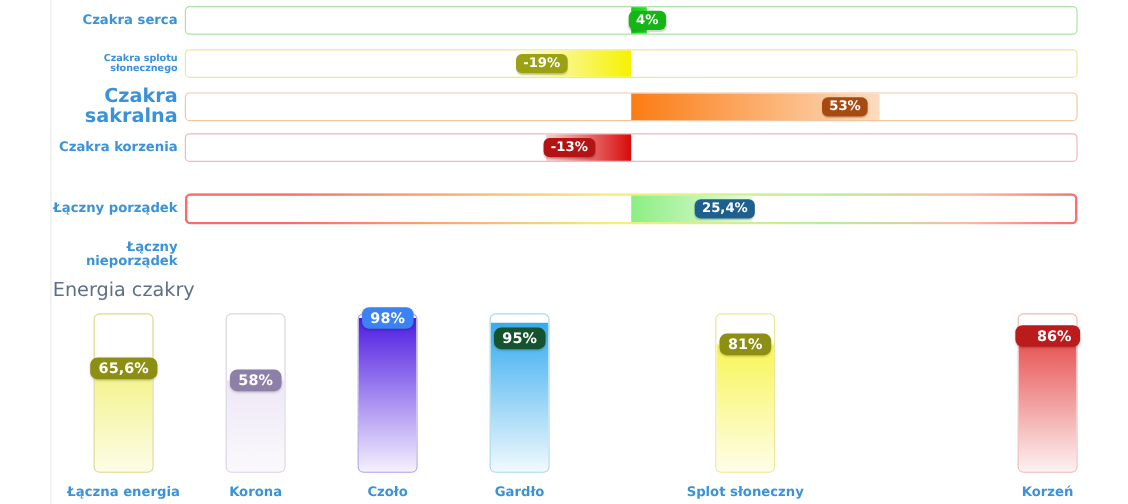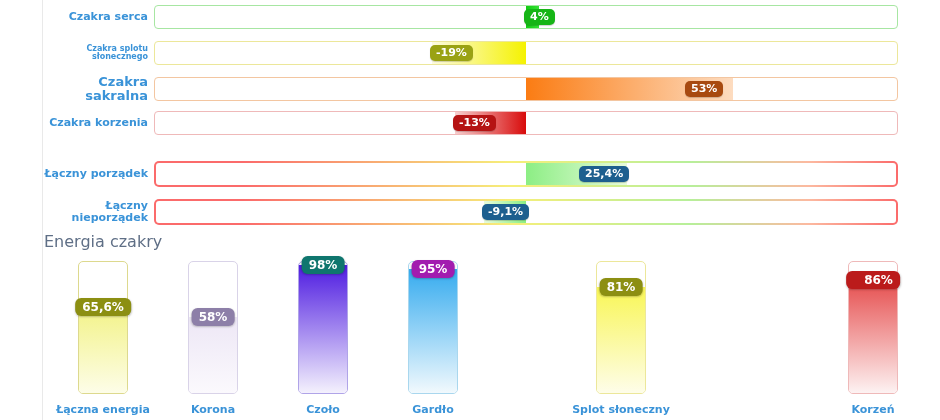--- a/index.html
+++ b/index.html
@@ -76,21 +76,21 @@
         </div>
       </div>
       <div class="hrow" style="top: 36px;">
         <div class="hlabel" style="font-size: 8px;">Czakra splotu słonecznego</div>
         <div class="htrack" style="border-color: rgb(236, 231, 154);">
           <div class="hfill" style="height: 22px; width: 94px; left: 277px; background: linear-gradient(90deg, rgb(253, 251, 226), rgb(245, 242, 0));"></div>
           <div class="hbadge" style="background: rgb(154, 162, 19); left: 275px;">-19%</div>
         </div>
       </div>
       <div class="hrow" style="top: 72px;">
-        <div class="hlabel" style="font-size: 13px;">Czakra sakralna</div>
+        <div class="hlabel" style="font-size: 16px;">Czakra sakralna</div>
         <div class="htrack" style="border-color: rgb(243, 198, 161);">
           <div class="hfill" style="height: 22px; width: 207px; left: 371px; background: linear-gradient(90deg, rgb(251, 124, 19), rgb(253, 220, 192));"></div>
           <div class="hbadge" style="background: rgb(168, 74, 16); left: 530px;">53%</div>
         </div>
       </div>
       <div class="hrow" style="top: 106px;">
         <div class="hlabel" style="font-size: 11px;">Czakra korzenia</div>
         <div class="htrack" style="border-color: rgb(239, 185, 185);">
           <div class="hfill" style="height: 22px; width: 71px; left: 300px; background: linear-gradient(90deg, rgb(247, 207, 207), rgb(216, 11, 11));"></div>
           <div class="hbadge" style="background: rgb(181, 19, 19); left: 298px;">-13%</div>
@@ -100,24 +100,20 @@
   <div id="total-rows">
       <div class="hrow" style="top: 157px;">
         <div class="hlabel" style="font-size: 11px;">Łączny porządek</div>
         <div class="htrack" style="border: 2px solid transparent; border-radius: 5px; background: linear-gradient(rgb(255, 255, 255), rgb(255, 255, 255)) padding-box padding-box, linear-gradient(90deg, rgb(251, 107, 107) 0%, rgb(251, 107, 107) 12%, rgb(246, 239, 122) 48%, rgb(183, 239, 154) 72%, rgb(252, 185, 160) 88%, rgb(251, 107, 107) 100%) border-box border-box; height: 26px; top: 4px;">
           <div class="hfill" style="height: 22px; width: 101px; left: 370px; background: linear-gradient(90deg, rgb(140, 238, 132), rgb(232, 251, 220));"></div>
           <div class="hbadge" style="background: rgb(29, 95, 143); left: 423px;">25,4%</div>
         </div>
       </div>
       <div class="hrow" style="top: 195px;">
         <div class="hlabel" style="font-size: 11px;">Łączny nieporządek</div>
-        <div class="htrack" style="border: 2px solid transparent; border-radius: 5px; background: linear-gradient(rgb(255, 255, 255), rgb(255, 255, 255)) padding-box padding-box, linear-gradient(90deg, rgb(251, 107, 107) 0%, rgb(251, 107, 107) 12%, rgb(246, 239, 122) 48%, rgb(183, 239, 154) 72%, rgb(252, 185, 160) 88%, rgb(251, 107, 107) 100%) border-box border-box; height: 26px; top: 4px;">
-          <div class="hfill" style="height: 22px; width: 42px; left: 328px; background: linear-gradient(90deg, rgb(232, 251, 220), rgb(140, 238, 132));"></div>
-          <div class="hbadge" style="background: rgb(29, 95, 143); left: 326px;">-9,1%</div>
-        </div>
       </div>
     </div>
 
   <div class="sectitle">Energia czakry</div>
 
   <div class="vcols" id="energy-cols">
       <div class="vcol" style="left: 48px;">
         <div class="vtrack" style="border-color: rgb(221, 217, 142); text-align: right;">
           <div class="vfillwrap" style="height: 86px;">
             <div class="vfill" style="height: 131px; background: linear-gradient(rgb(237, 237, 85) 0%, rgb(253, 253, 232) 100%);"></div>
@@ -133,30 +129,30 @@
           </div>
           <div class="vbadge" style="background: rgb(141, 127, 168); bottom: 67px;">58%</div>
         </div>
         <div class="vcaption">Korona</div>
       </div>
       <div class="vcol" style="left: 268px;">
         <div class="vtrack" style="border-color: rgb(176, 164, 232);">
           <div class="vfillwrap" style="height: 128px;">
             <div class="vfill" style="height: 131px; background: linear-gradient(rgb(75, 23, 224) 0%, rgb(244, 241, 253) 100%);"></div>
           </div>
-          <div class="vbadge" style="background: #0f766e; bottom: 119px;">98%</div>
+          <div class="vbadge" style="background: #3b82f6; bottom: 119px;">98%</div>
         </div>
         <div class="vcaption">Czoło</div>
       </div>
       <div class="vcol" style="left: 378px;">
         <div class="vtrack" style="border-color: rgb(169, 215, 238);">
           <div class="vfillwrap" style="height: 124px;">
             <div class="vfill" style="height: 131px; background: linear-gradient(rgb(43, 167, 238) 0%, rgb(241, 249, 253) 100%);"></div>
           </div>
-          <div class="vbadge" style="background: #a21caf; bottom: 115px;">95%</div>
+          <div class="vbadge" style="background: #14532d; bottom: 102px;">95%</div>
         </div>
         <div class="vcaption">Gardło</div>
       </div>
       <div class="vcol" style="left: 566px;">
         <div class="vtrack" style="border-color: rgb(236, 231, 154);">
           <div class="vfillwrap" style="height: 106px;">
             <div class="vfill" style="height: 131px; background: linear-gradient(rgb(247, 244, 51) 0%, rgb(254, 253, 233) 100%);"></div>
           </div>
           <div class="vbadge" style="background: rgb(140, 143, 18); bottom: 97px;">81%</div>
         </div>

